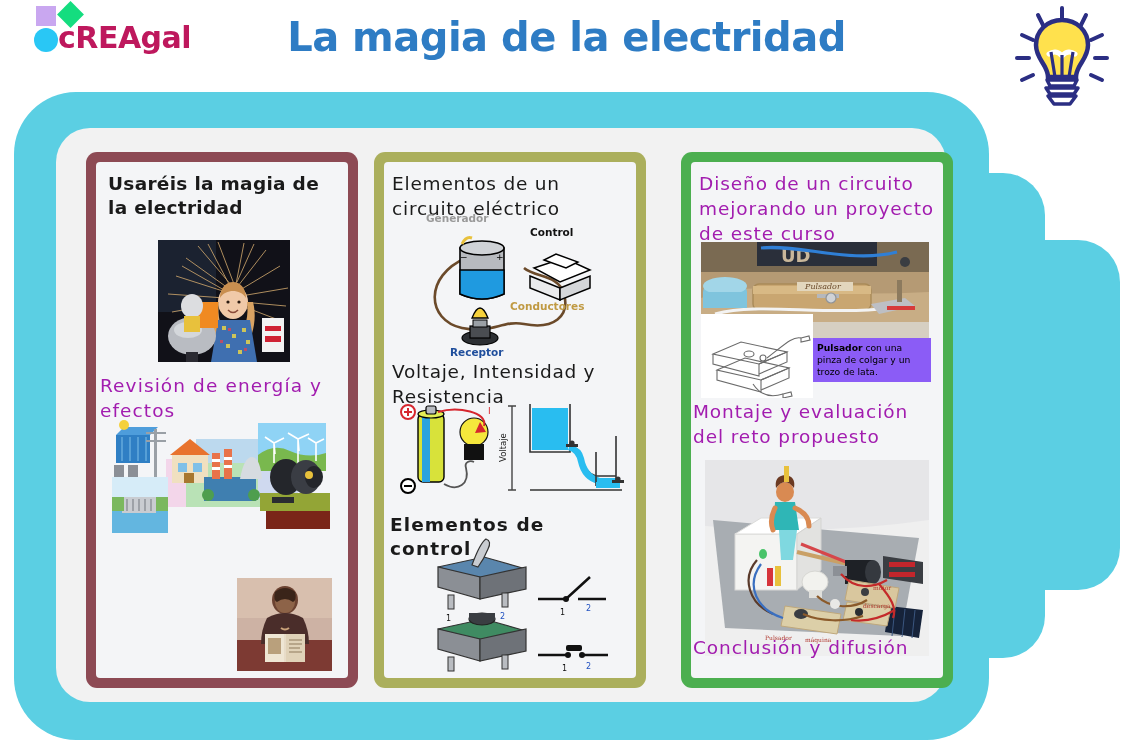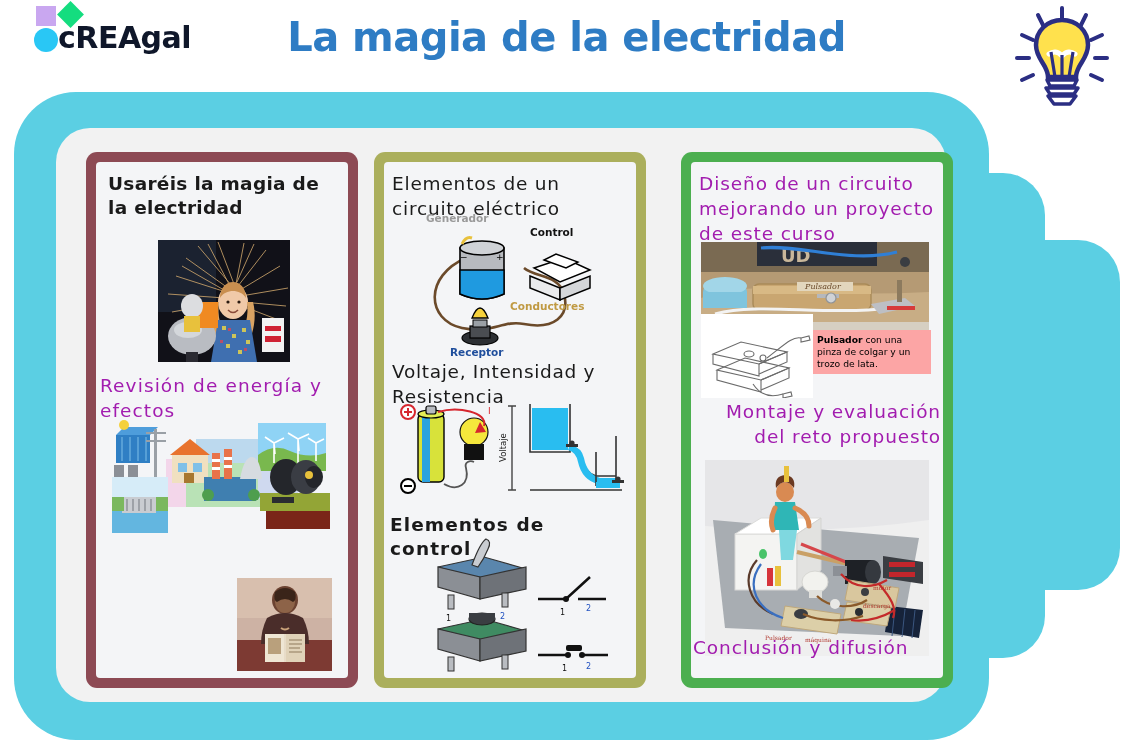--- a/index.html
+++ b/index.html
@@ -7,21 +7,21 @@
     width:1133px;height:756px;position:relative;overflow:hidden;
     background:#ffffff;
     font-family:"DejaVu Sans", sans-serif;
   }
 
   
   #logo{position:absolute;left:30px;top:4px;width:170px;height:48px;}
   #logo .lg-sq{position:absolute;left:6px;top:2px;width:20px;height:20px;background:#c9a7f0;}
   #logo .lg-dm{position:absolute;left:31px;top:1px;width:19px;height:19px;background:#14dd7f;transform:rotate(45deg);}
   #logo .lg-ci{position:absolute;left:4px;top:24px;width:24px;height:24px;border-radius:50%;background:#29c7f5;}
-  #logo .lg-tx{position:absolute;left:28px;top:16px;font-size:30px;font-weight:bold;color:#0f172a;
+  #logo .lg-tx{position:absolute;left:28px;top:16px;font-size:30px;font-weight:bold;color:#be185d;
                 letter-spacing:-0.5px;font-family:"DejaVu Sans", sans-serif;}
 
   #page-title{
     position:absolute;left:0;top:14px;width:1133px;text-align:center;
     font-size:40px;font-weight:bold;color:#2E7CC4;letter-spacing:-0.5px;
   }
 
   
   #bulb{position:absolute;right:16px;top:2px;width:110px;height:110px;}
 
@@ -64,21 +64,21 @@
   
   #circuit{position:absolute;left:20px;top:62px;width:210px;height:130px;}
   
   #volt{position:absolute;left:8px;top:238px;width:236px;height:98px;}
   
   #switches{position:absolute;left:26px;top:375px;width:205px;height:135px;}
 
   
   #pulsador{position:absolute;left:10px;top:80px;width:228px;height:105px;overflow:hidden;background:#b99a74;}
   #pulsador-sketch{position:absolute;left:10px;top:152px;width:112px;height:84px;background:#ffffff;}
-  #pulsador-cap{position:absolute;left:122px;top:168px;width:118px;height:44px;background:#fca5a5;
+  #pulsador-cap{position:absolute;left:122px;top:176px;width:118px;height:44px;background:#8b5cf6;
                  font-size:9.2px;line-height:1.32;color:#000;padding:4px 3px 0 4px;box-sizing:border-box;}
   #pulsador-cap b{font-weight:bold;}
   #project{position:absolute;left:14px;top:298px;width:224px;height:196px;overflow:hidden;background:#e9e9ea;}
 
   .lbl{position:absolute;font-size:9px;font-weight:bold;}
 </style>
 </head>
 <body>
 
 <div id="logo">
@@ -442,21 +442,21 @@
           <path d="M52 70 C60 82 70 84 82 80"></path>
           <path d="M82 80 l8-2 l1 4 l-9 2z"></path>
         </g>
       </svg>
     </div>
 
     <div id="pulsador-cap">
       <b>Pulsador</b><span> con una pinza de colgar y un trozo de lata.</span>
     </div>
 
-    <div class="hd-reg" style="position:absolute;left:2px;top:238px;width:248px;letter-spacing:.9px;text-align:right;">Montaje y evaluación  del reto propuesto</div>
+    <div class="hd-reg" style="position:absolute;left:2px;top:238px;width:248px;letter-spacing:.9px;">Montaje y evaluación  del reto propuesto</div>
 
     <div id="project">
       <svg viewBox="0 0 224 196" width="224" height="196">
         <rect width="224" height="196" fill="#efefef"></rect>
         <path d="M0 0 h224 v60 q-110 16 -224 6z" fill="#e6e6e8"></path>
         <path d="M8 60 L214 78 L196 176 L20 168z" fill="#a8adb2"></path>
         <g>
           <rect x="30" y="74" width="62" height="56" fill="#f4f4f2" stroke="#d8d8d6" stroke-width="1"></rect>
           <path d="M30 74 l26-16 h60 l-24 16z" fill="#ffffff" stroke="#dcdcda" stroke-width="1"></path>
           <path d="M92 74 l24-16 v52 l-24 20z" fill="#e2e2e0" stroke="#d4d4d2" stroke-width="1"></path>

